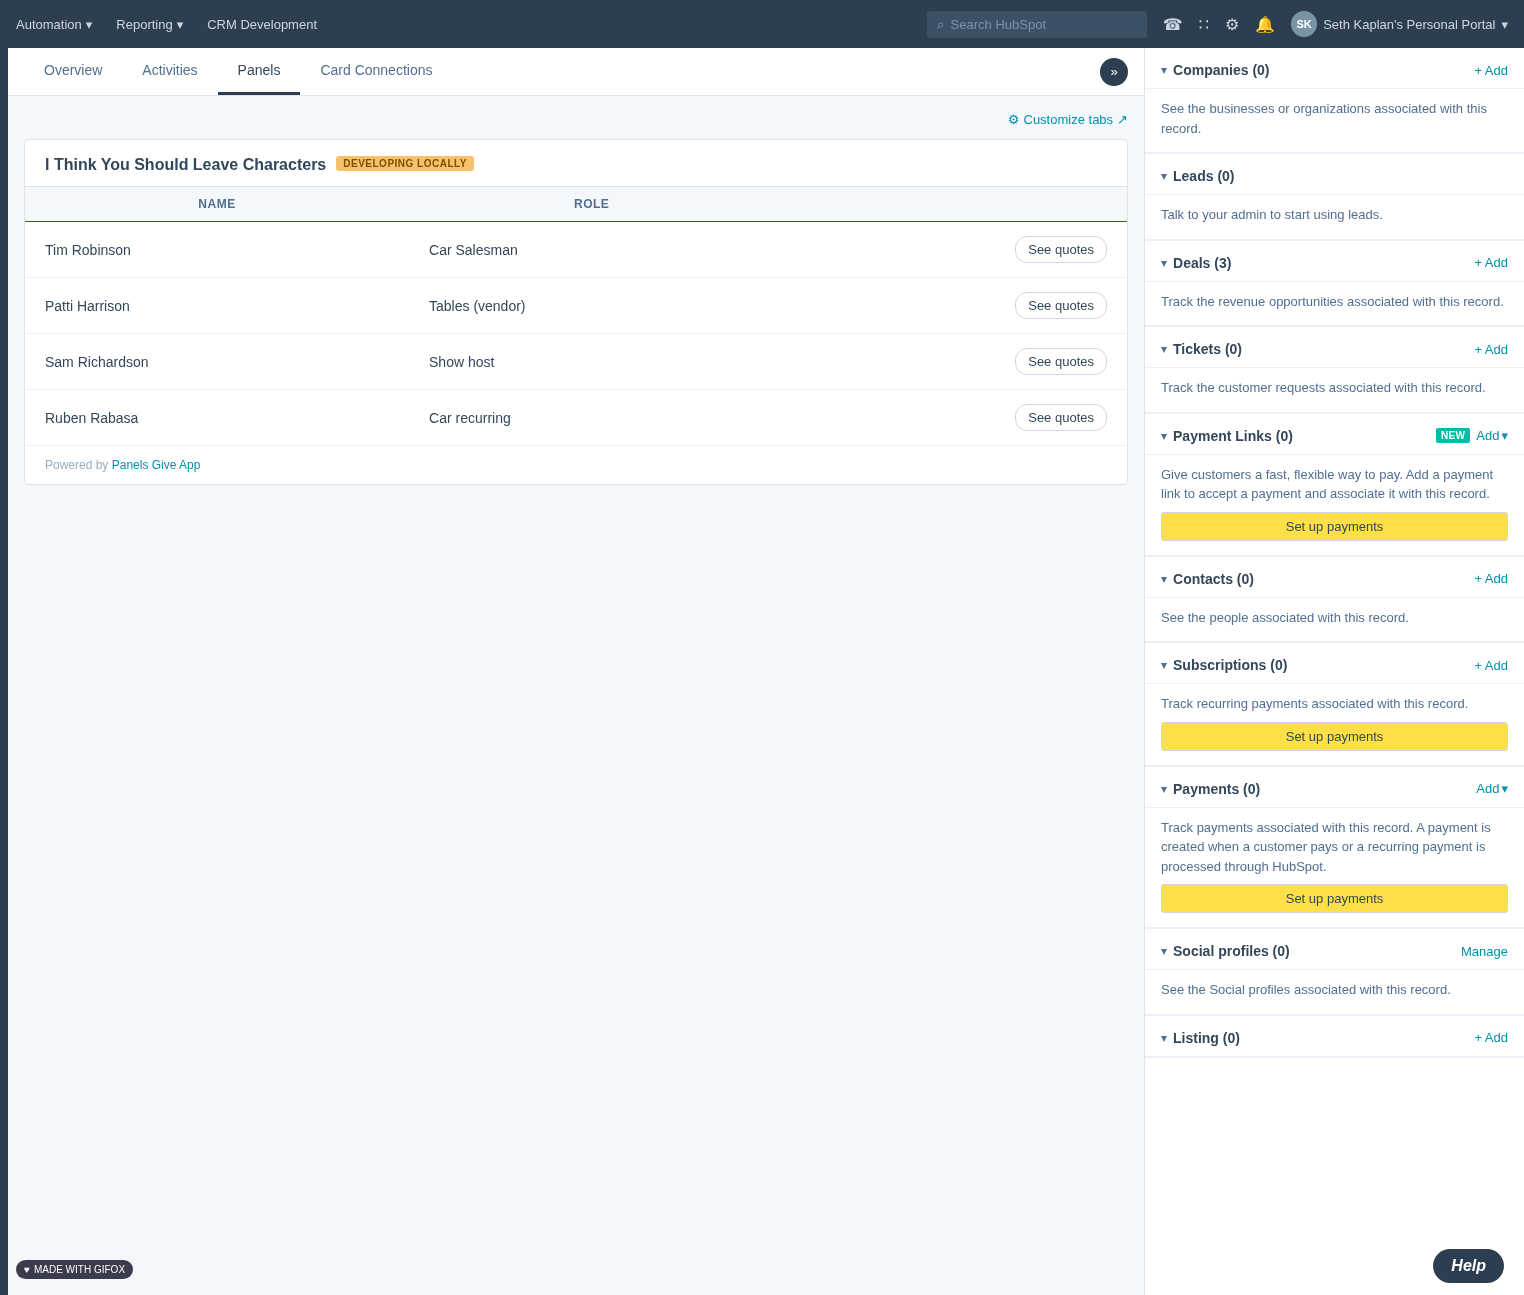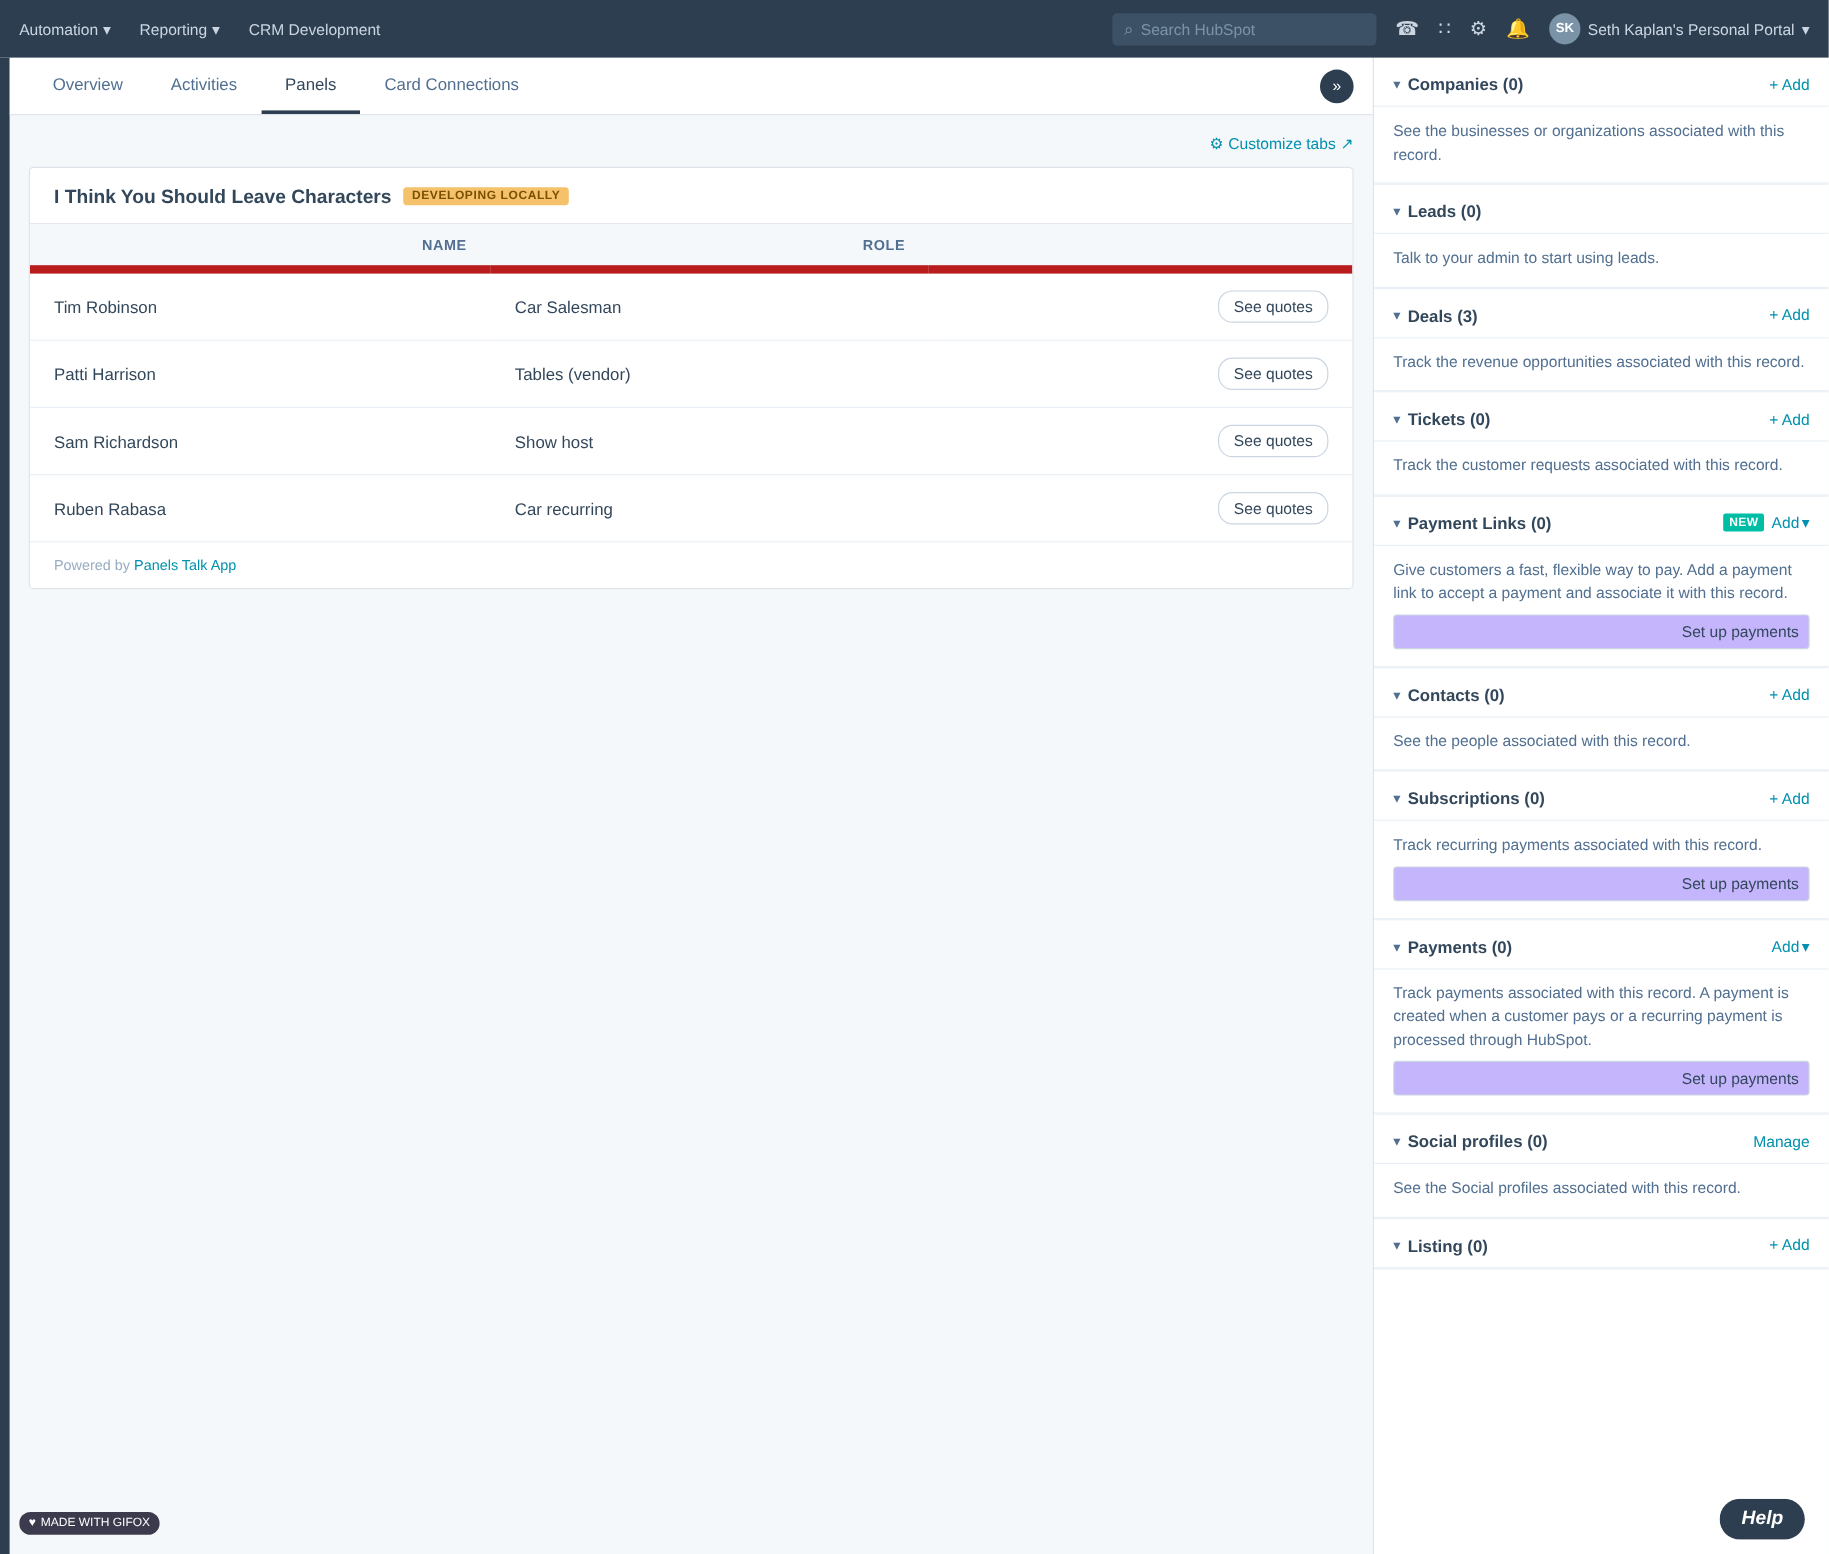--- a/index.html
+++ b/index.html
@@ -154,28 +154,28 @@
       padding: 2px 7px;
       border-radius: 3px;
       letter-spacing: 0.5px;
       text-transform: uppercase;
     }
 
     
     .data-table { width: 100%; border-collapse: collapse; }
     .data-table thead tr { background: #f5f8fa; }
     .data-table th {
-      text-align: right;
+      text-align: center;
       padding: 10px 20px;
       font-size: 12px;
       font-weight: 600;
       color: #516f90;
       text-transform: uppercase;
       letter-spacing: 0.5px;
-      border-bottom: 7px solid #b91c1c;
+      border-bottom: 1px solid #b91c1c;
     }
     .data-table td {
       padding: 14px 20px;
       font-size: 14px;
       color: #33475b;
       border-bottom: 1px solid #eaf0f6;
       vertical-align: middle;
     }
     .data-table tbody tr:last-child td { border-bottom: none; }
 
@@ -246,28 +246,28 @@
       padding: 2px 5px;
       border-radius: 2px;
       text-transform: uppercase;
       letter-spacing: 0.3px;
     }
 
     .setup-btn {
       display: block;
       margin: 8px auto 0;
       padding: 6px 8px;
-      background: #c4b5fd;
+      background: #fde047;
       border: 1px solid #cbd6e2;
       border-radius: 3px;
       font-size: 13px;
       color: #33475b;
       cursor: pointer;
       width: calc(100% - 0px);
-      text-align: right;
+      text-align: center;
     }
 
     .add-dropdown {
       color: #0091ae;
       font-size: 13px;
       cursor: pointer;
       display: flex;
       align-items: center;
       gap: 2px;
     }
@@ -410,21 +410,21 @@
     <td>Car recurring</td>
     <td class="td-action">
       <button class="see-quotes-btn">See quotes</button>
     </td>
   </tr>
             </tbody>
         </table>
 
         <div class="powered-by">
           <span>Powered by</span>
-          <a>Panels Talk App</a>
+          <a>Panels Give App</a>
         </div>
       </div>
     </div>
   </div>
 
   <div class="right-panel" id="right-panel-container">
   <div class="section-block">
     <div class="section-header">
       <span class="chevron-icon">▾</span>
       <span class="section-title">Companies (0)</span>

